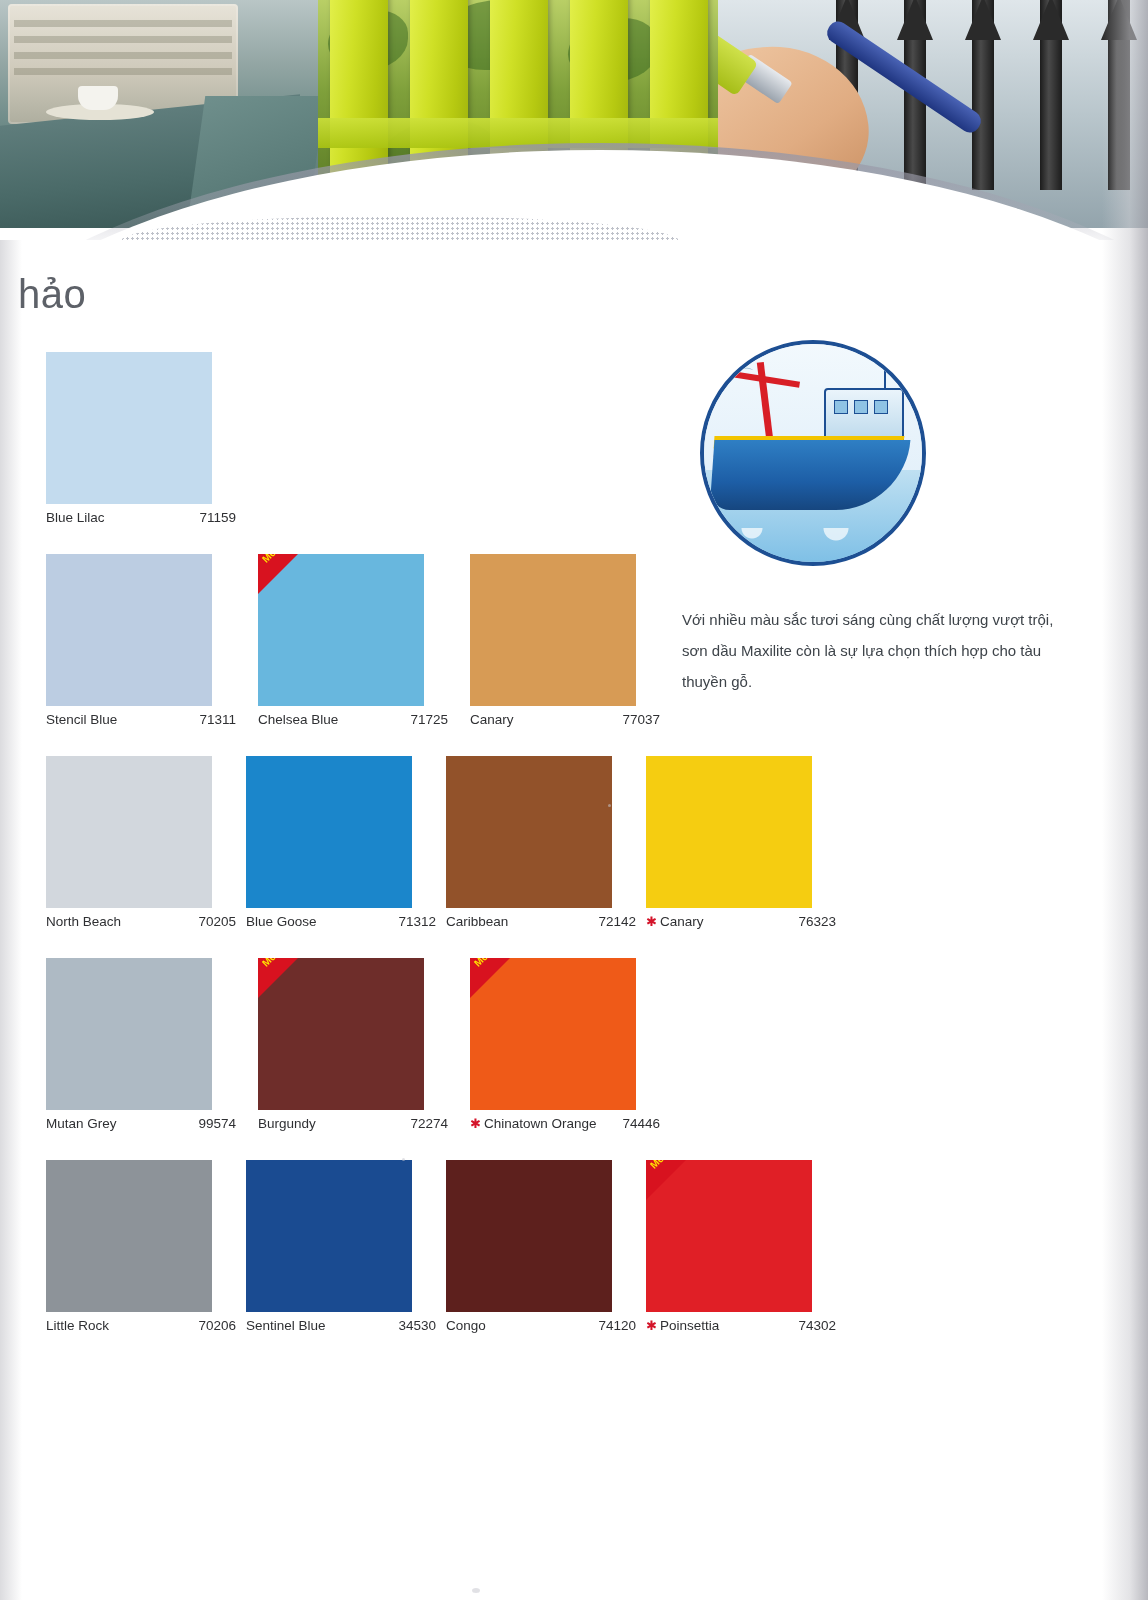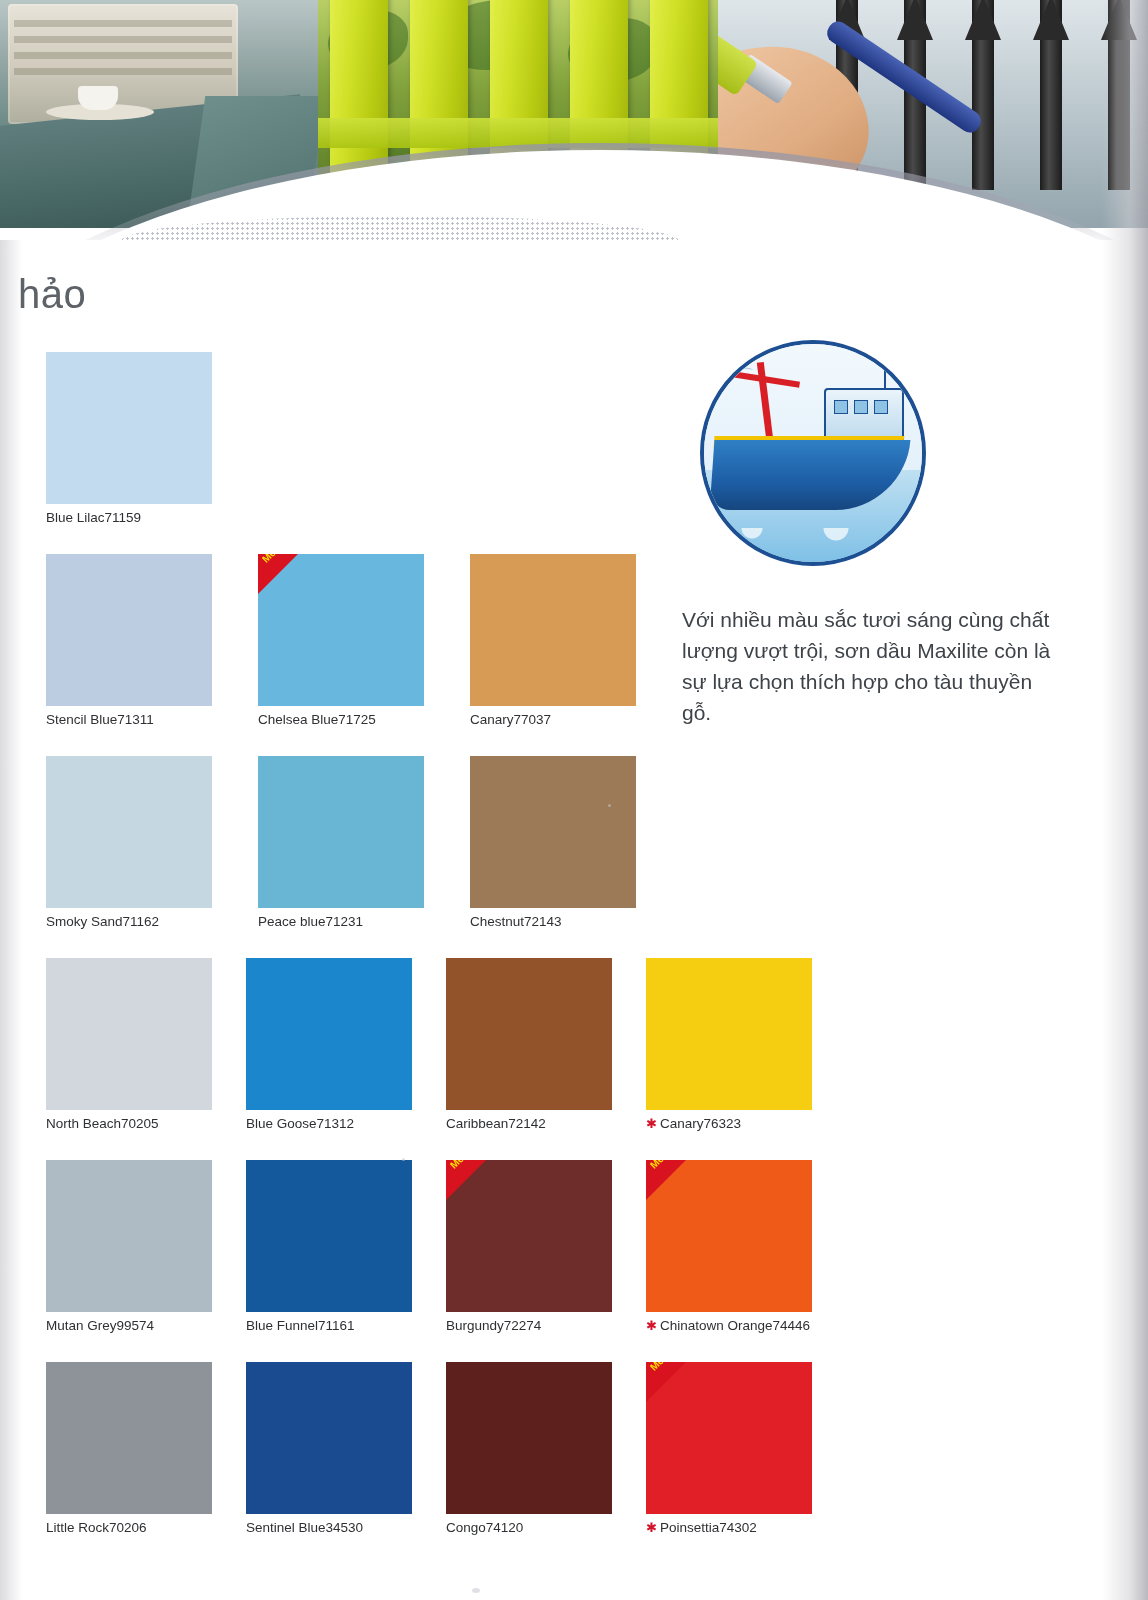--- a/index.html
+++ b/index.html
@@ -154,21 +154,21 @@
   .row{display:flex;gap:0;height:202px;}
   .cell{width:212px;margin-right:0;position:relative;}
   .chip{
     width:166px;height:152px;position:relative;overflow:hidden;
   }
   .cell .chip{width:166px;}
   .cell:nth-child(1) .chip{width:166px;}
   .label{
     position:absolute;left:0;top:158px;width:190px;
     font-size:13.5px;color:#2f3033;
-    display:flex;align-items:center;
+    display:flex;justify-content:space-between;align-items:center;
   }
   .label .nm{white-space:nowrap;}
   .label .code{font-variant-numeric:tabular-nums;}
   .star{color:#d4142a;font-size:13px;margin-right:3px;line-height:1;}
   
   .moi{
     position:absolute;left:0;top:0;width:0;height:0;
     border-top:40px solid #d8121f;border-right:40px solid transparent;
   }
   .moi-txt{
@@ -230,21 +230,21 @@
     background:radial-gradient(circle at 20% 0,#ffffff 0 10px,transparent 11px),
                radial-gradient(circle at 55% 0,#ffffff 0 12px,transparent 13px);
     opacity:.7;
   }
   .boat .bird{
     position:absolute;color:#9fbdd4;font-size:14px;
   }
   
   .para{
     position:absolute;left:682px;top:604px;width:380px;
-    font-size:21px;line-height:31px;color:#3d4349;
+    font-size:15px;line-height:31px;color:#3d4349;
   }
   
   .speck{position:absolute;background:#c9c9cf;border-radius:50%;opacity:.55;}
 </style>
 </head>
 <body>
 
 <div class="hero">
   <div class="photo"></div>
 
@@ -349,43 +349,20 @@
     </div>
     <div class="cell">
       <div class="chip" style="background: rgb(215, 155, 85);"></div>
       <div class="label">
         <span class="nm">Canary</span>
         <span class="code">77037</span>
       </div>
     </div>
   </div>
 
-  <div class="row">
-    <div class="cell">
-      <div class="chip" style="background: rgb(197, 215, 225);"></div>
-      <div class="label">
-        <span class="nm">Smoky Sand</span>
-        <span class="code">71162</span>
-      </div>
-    </div>
-    <div class="cell">
-      <div class="chip" style="background: rgb(105, 182, 212);"></div>
-      <div class="label">
-        <span class="nm">Peace blue</span>
-        <span class="code">71231</span>
-      </div>
-    </div>
-    <div class="cell">
-      <div class="chip" style="background: rgb(156, 122, 88);"></div>
-      <div class="label">
-        <span class="nm">Chestnut</span>
-        <span class="code">72143</span>
-      </div>
-    </div>
-  </div>
 
   <div class="row">
     <div class="cell">
       <div class="chip" style="background: rgb(210, 215, 221);"></div>
       <div class="label">
         <span class="nm">North Beach</span>
         <span class="code">70205</span>
       </div>
     </div>
     <div class="cell">
@@ -410,27 +387,20 @@
       </div>
     </div>
   </div>
 
   <div class="row">
     <div class="cell">
       <div class="chip" style="background: rgb(174, 186, 196);"></div>
       <div class="label">
         <span class="nm">Mutan Grey</span>
         <span class="code">99574</span>
-      </div>
-    </div>
-    <div class="cell">
-      <div class="chip" style="background: rgb(20, 89, 156);"></div>
-      <div class="label">
-        <span class="nm">Blue Funnel</span>
-        <span class="code">71161</span>
       </div>
     </div>
     <div class="cell">
       <div class="chip" style="background: rgb(110, 45, 42);">
         <span class="moi"></span>
         <span class="moi-txt">Mới</span>
       </div>
       <div class="label">
         <span class="nm">Burgundy</span>
         <span class="code">72274</span>

